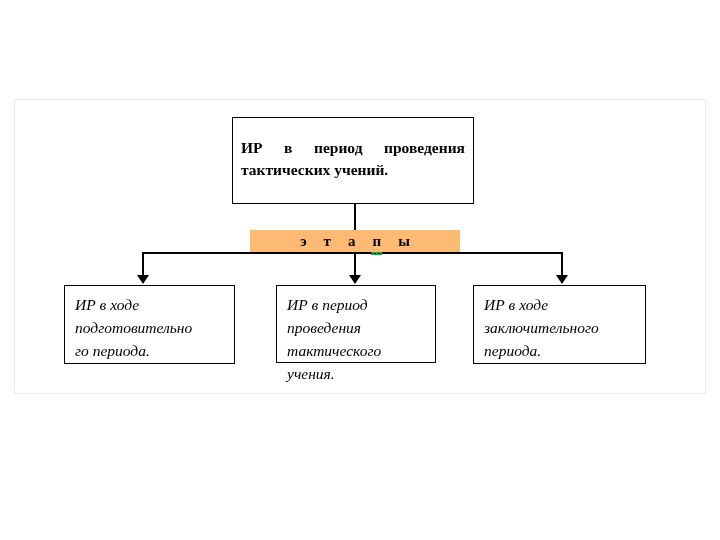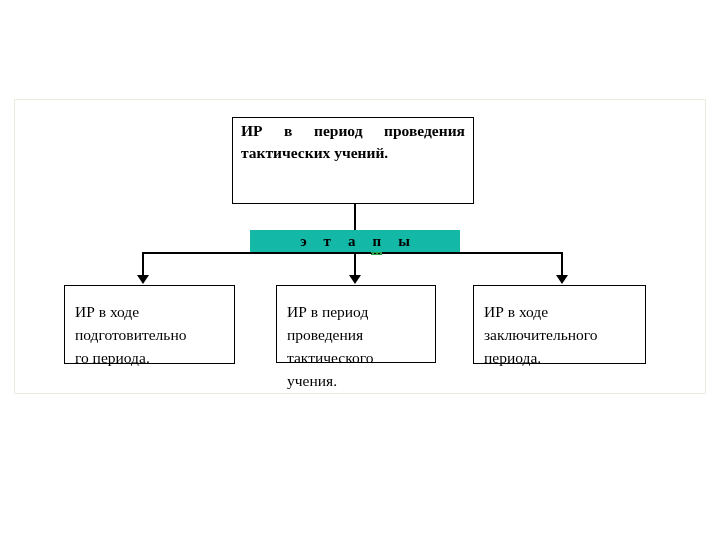--- a/index.html
+++ b/index.html
@@ -47,35 +47,36 @@
     display: block;
     color: #000000;
   }
 
   
   .node-root {
     left: 232px;
     top: 117px;
     width: 242px;
     height: 87px;
-    padding: 2px 8px 4px 8px;
+    padding: 19px 8px 4px 8px;
   }
   .node-root .node-text {
     font-weight: bold;
     font-size: 15.5px;
     line-height: 22px;
     text-align: justify;
     text-align-last: left;
     text-justify: inter-word;
     letter-spacing: 0px;
   }
 
   
   .node-leaf {
-    padding: 14px 0 4px 10px;
+    padding: 7px 0 4px 10px;
+    font-style: italic;
   }
   .node-leaf .node-text {
     font-size: 15.5px;
     line-height: 23px;
     text-align: left;
     white-space: pre-line;
   }
   .node-leaf-1 {
     left: 64px;
     top: 285px;
@@ -146,21 +147,21 @@
     position: absolute;
     left: 250px;
     top: 230px;
     width: 210px;
     height: 22px;
     font-weight: bold;
     font-size: 15px;
     line-height: 22px;
     letter-spacing: 0px;
     text-align: center;
-    background: #14b8a6;
+    background: #fdba74;
     white-space: nowrap;
   }
   .stage-label .sp { display: inline-block; }
   .stage-label .gap { display: inline-block; width: 17px; }
   .stage-label .misspelled {
     display: inline-block;
     position: relative;
   }
   .stage-label .misspelled::after {
     content: "";

